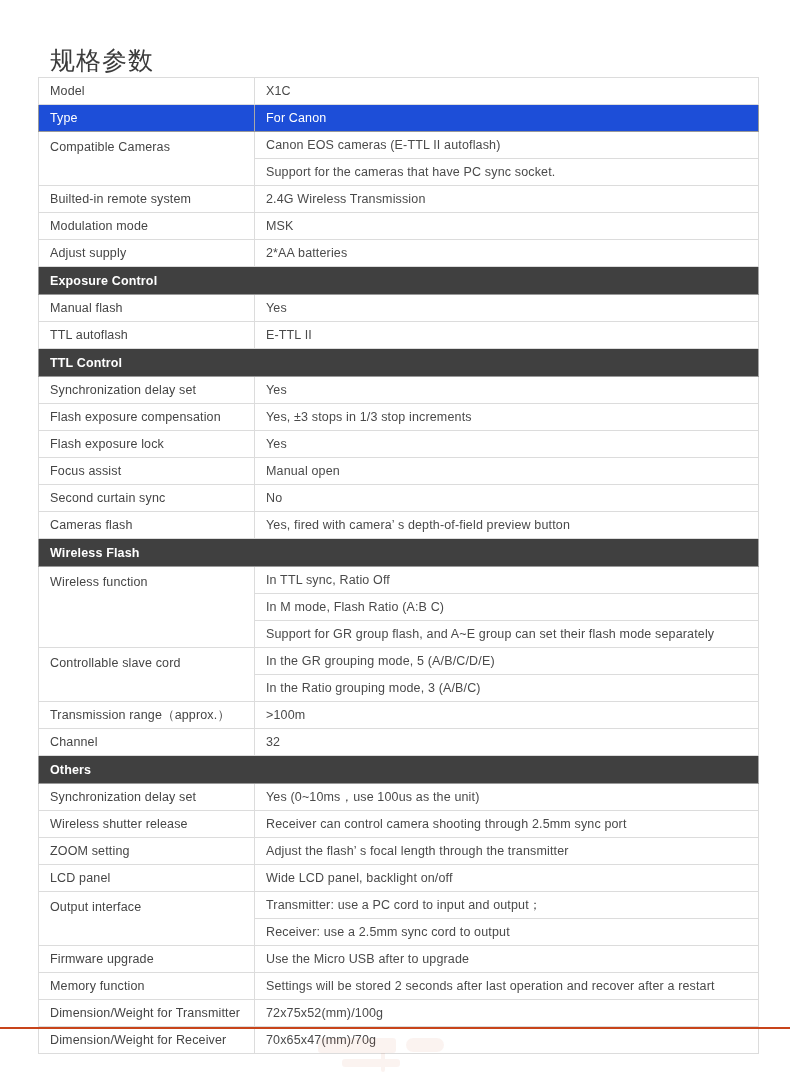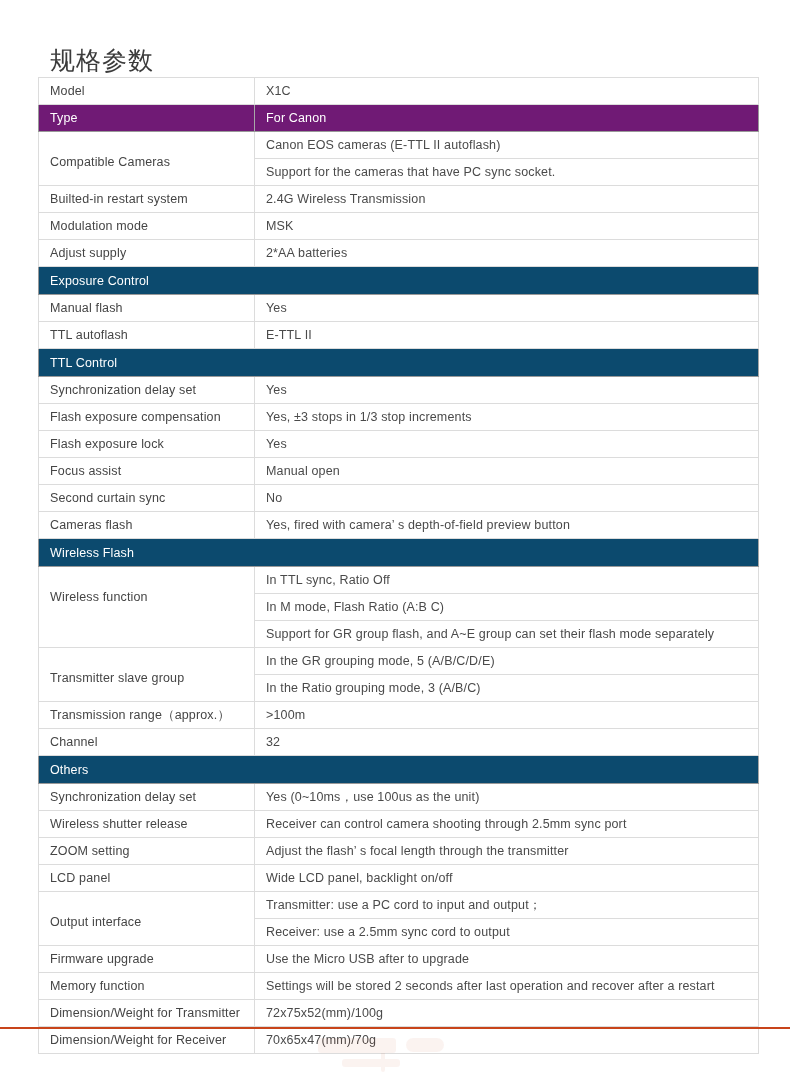--- a/index.html
+++ b/index.html
@@ -62,44 +62,45 @@
   .spec-table td.label {
     color: #454545;
   }
 
   .spec-table td.value {
     color: #4a4a4a;
   }
 
   
   .spec-table tr.section td {
-    background: #0c4a6e;
+    background: #404040;
     color: #ffffff;
     height: 27px;
     border-color: #999999;
     border-left-color: #999999;
     border-right-color: #999999;
+    font-weight: bold;
   }
   .spec-table tr.section td.label {
     color: #ffffff;
     border-right: 1px solid #a5a5a5;
   }
 
   
   .spec-table tr.band td {
-    background: #701a75;
+    background: #1d4ed8;
     color: #ffffff;
     border-color: #999999;
   }
   .spec-table tr.band td.label { border-right: 1px solid #a8a8a8; }
 
   
   .spec-table td.rowspan-label {
     vertical-align: top;
-    padding-top: 22px;
+    padding-top: 7px;
   }
 
   .bottom-rule {
     position: absolute;
     left: 0;
     top: 1027px;
     width: 790px;
     height: 2px;
     background: #c8441a;
   }
@@ -145,21 +146,21 @@
           <td class="value">For Canon</td>
         </tr>
         <tr>
           <td class="label rowspan-label" rowspan="2">Compatible Cameras</td>
           <td class="value">Canon EOS cameras (E-TTL II autoflash)</td>
         </tr>
         <tr>
           <td class="value">Support for the cameras that have PC sync socket.</td>
         </tr>
         <tr>
-          <td class="label">Builted-in restart system</td>
+          <td class="label">Builted-in remote system</td>
           <td class="value">2.4G Wireless Transmission</td>
         </tr>
         <tr>
           <td class="label">Modulation mode</td>
           <td class="value">MSK</td>
         </tr>
         <tr>
           <td class="label">Adjust supply</td>
           <td class="value">2*AA batteries</td>
         </tr>
@@ -208,21 +209,21 @@
           <td class="label rowspan-label" rowspan="3">Wireless function</td>
           <td class="value">In TTL sync, Ratio Off</td>
         </tr>
         <tr>
           <td class="value">In M mode, Flash Ratio (A:B C)</td>
         </tr>
         <tr>
           <td class="value">Support for GR group flash, and A~E group can set their flash mode separately</td>
         </tr>
         <tr>
-          <td class="label rowspan-label" rowspan="2">Transmitter slave group</td>
+          <td class="label rowspan-label" rowspan="2">Controllable slave cord</td>
           <td class="value">In the GR grouping mode, 5 (A/B/C/D/E)</td>
         </tr>
         <tr>
           <td class="value">In the Ratio grouping mode, 3 (A/B/C)</td>
         </tr>
         <tr>
           <td class="label">Transmission range（approx.）</td>
           <td class="value">&gt;100m</td>
         </tr>
         <tr>

